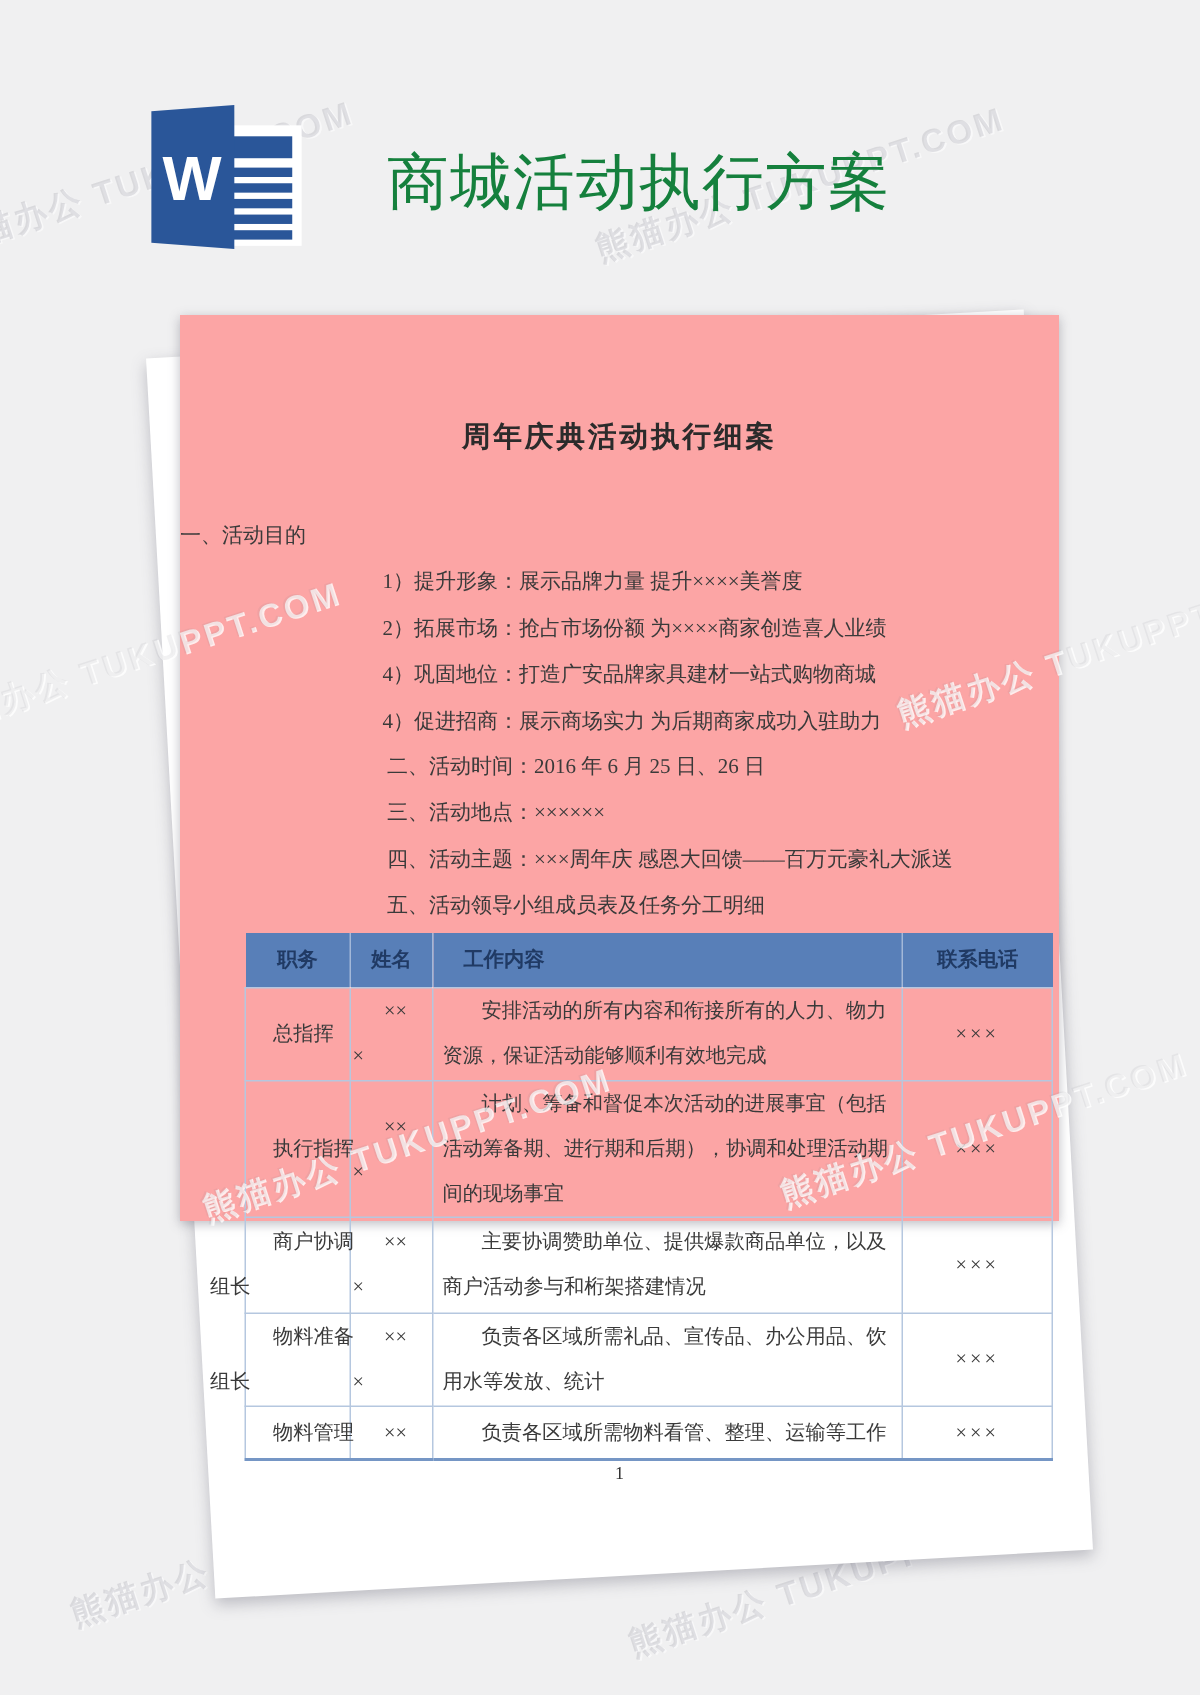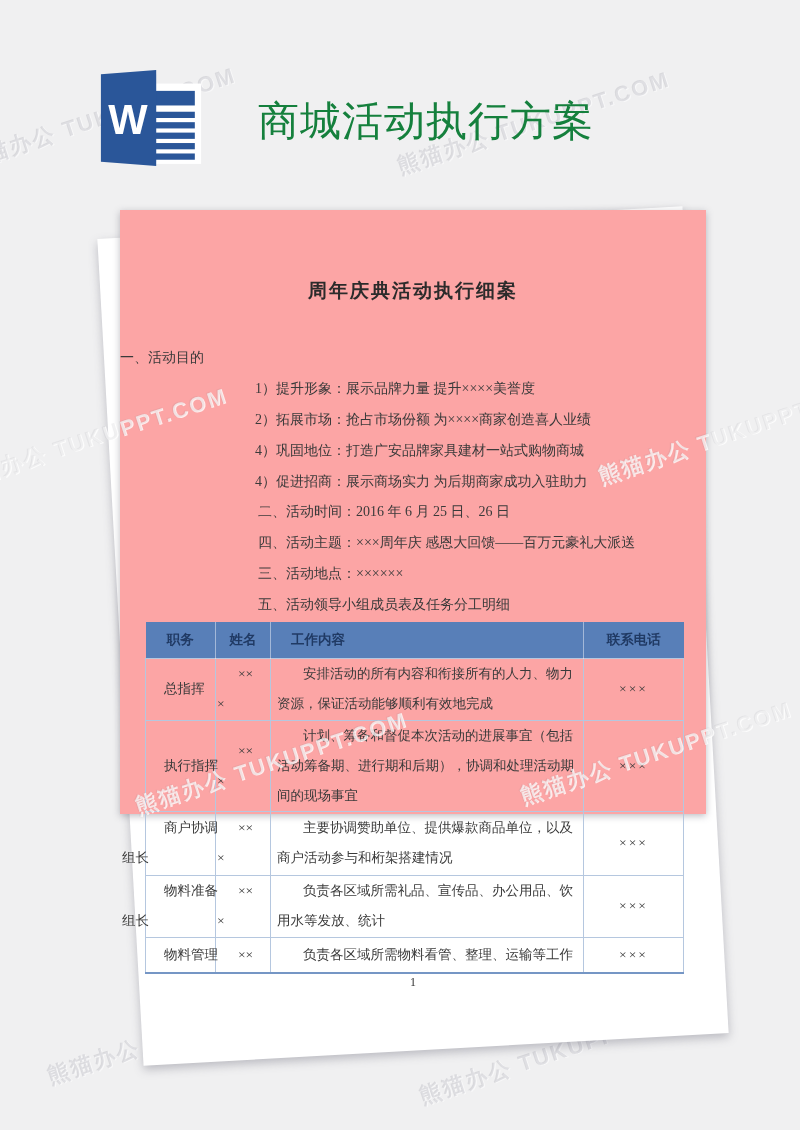--- a/index.html
+++ b/index.html
@@ -43,21 +43,21 @@
     position:absolute;left:0;top:68px;width:100%;margin:0;
     text-align:center;font-size:19px;font-weight:700;letter-spacing:2px;color:#2b2b2b;
   }
   .paras{position:absolute;left:0;top:133px;width:100%;}
   .paras p{margin:0;height:30.9px;line-height:30.9px;font-size:14px;white-space:nowrap;}
   .p-sec{}
   .p-item{padding-left:135px;}
   .p-sec2{padding-left:138px;}
   
   .plan-table{
-    position:absolute;left:25px;top:412px;width:538px;
+    position:absolute;left:43px;top:412px;width:538px;
     border-collapse:collapse;table-layout:fixed;
     font-size:13.5px;color:#3a3a3a;
   }
   .plan-table col.c1{width:70px;}
   .plan-table col.c2{width:55px;}
   .plan-table col.c3{width:313px;}
   .plan-table col.c4{width:100px;}
   .plan-table thead tr{height:36px;}
   .plan-table th{
     background:#587fb8;color:#203a64;font-weight:700;
@@ -116,22 +116,22 @@
   <div class="page">
     <h1 class="doc-title">周年庆典活动执行细案</h1>
 
     <div class="paras">
       <p class="p-sec">一、活动目的</p>
       <p class="p-item">1）提升形象：展示品牌力量 提升××××美誉度</p>
       <p class="p-item">2）拓展市场：抢占市场份额 为××××商家创造喜人业绩</p>
       <p class="p-item">4）巩固地位：打造广安品牌家具建材一站式购物商城</p>
       <p class="p-item">4）促进招商：展示商场实力 为后期商家成功入驻助力</p>
       <p class="p-sec2">二、活动时间：2016 年 6 月 25 日、26 日</p>
+      <p class="p-sec2">三、活动地点：××××××</p>
       <p class="p-sec2">四、活动主题：×××周年庆 感恩大回馈——百万元豪礼大派送</p>
-      <p class="p-sec2">三、活动地点：××××××</p>
       <p class="p-sec2">五、活动领导小组成员表及任务分工明细</p>
     </div>
 
     <table class="plan-table">
       <colgroup>
           <col class="c1">
           <col class="c2">
           <col class="c3">
           <col class="c4">
         </colgroup>

